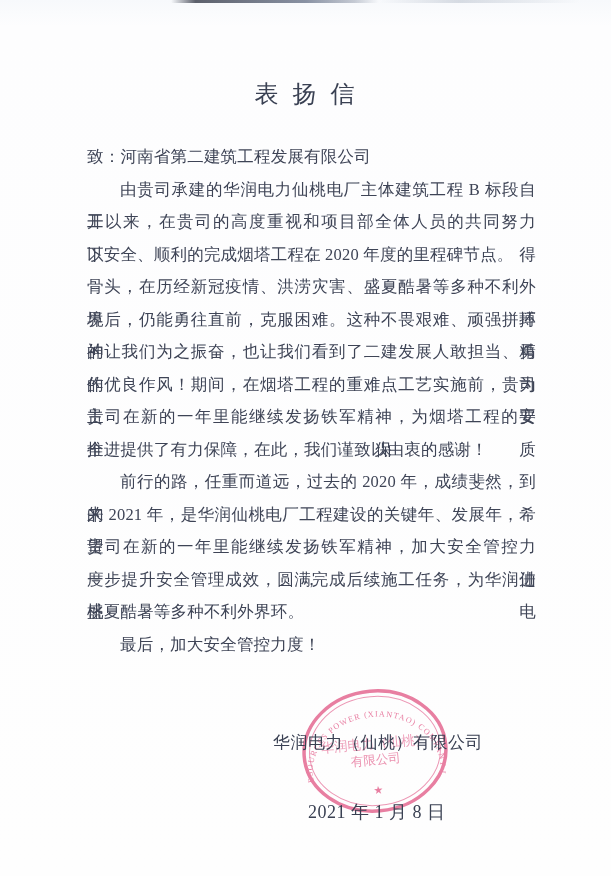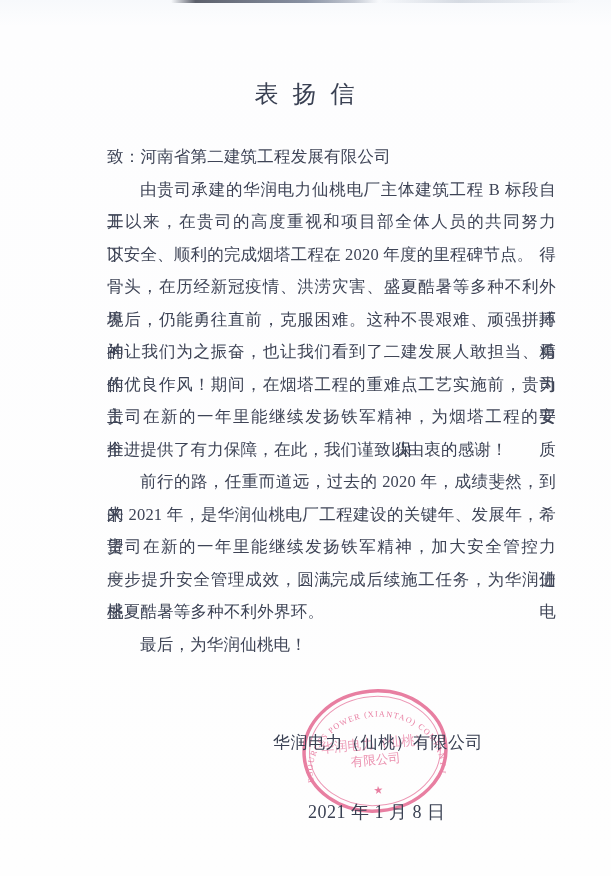--- a/index.html
+++ b/index.html
@@ -36,21 +36,20 @@
   }
   .body-block {
     position: absolute; left: 87px; top: 141px; width: 449px;
     font-size: 16.5px;
   }
   .line {
     display: block; width: 100%;
     height: 32.5px; line-height: 32.5px;
     white-space: nowrap;
     letter-spacing: 0.2px;
-    margin-left: 20px;
   }
   .line.just {
     white-space: normal;
     text-align: justify;
     text-align-last: justify;
     text-justify: inter-character;
   }
   .line.indent { text-indent: 33px; }
   .signature {
     position: absolute; left: 273px; top: 731px;
@@ -87,21 +86,21 @@
       <div class="line just">境后，仍能勇往直前，克服困难。这种不畏艰难、顽强拼搏的精</div>
       <div class="line just">神让我们为之振奋，也让我们看到了二建发展人敢担当、勇作为</div>
       <div class="line just">的优良作风！期间，在烟塔工程的重难点工艺实施前，贵司主要</div>
       <div class="line just">贵司在新的一年里能继续发扬铁军精神，为烟塔工程的安全、保质</div>
       <div class="line">推进提供了有力保障，在此，我们谨致以由衷的感谢！</div>
       <div class="line indent just">前行的路，任重而道远，过去的 2020 年，成绩斐然，到来</div>
       <div class="line just">的 2021 年，是华润仙桃电厂工程建设的关键年、发展年，希望</div>
       <div class="line just">贵司在新的一年里能继续发扬铁军精神，加大安全管控力度，进</div>
       <div class="line just">一步提升安全管理成效，圆满完成后续施工任务，为华润仙桃电</div>
       <div class="line">盛夏酷暑等多种不利外界环。</div>
-      <div class="line indent">最后，为华润仙桃电！</div>
+      <div class="line indent">最后，加大安全管控力度！</div>
     </div>
 
   <svg class="stamp" viewBox="0 0 160 146" xmlns="http://www.w3.org/2000/svg">
     <ellipse cx="80" cy="73" rx="71" ry="60" fill="none" stroke-width="3.5" stroke="#e4628e"></ellipse>
     <ellipse cx="80" cy="73" rx="65.5" ry="54.5" fill="none" opacity="0.8" stroke-width="1" stroke="#e4628e"></ellipse>
     <path id="arcpath" d="M 17,101 A 64,53 0 1 1 143,101" fill="none"></path>
     <text font-size="8.2" letter-spacing="1.1" fill="#e4628e">
       <textPath href="#arcpath" startOffset="50%" text-anchor="middle">CHINA RESOURCES POWER (XIANTAO) COMPANY LIMITED</textPath>
     </text>
     <text x="80" y="70" text-anchor="middle" font-size="13.5" opacity="0.75" fill="#e4628e">华润电力（仙桃）</text>

